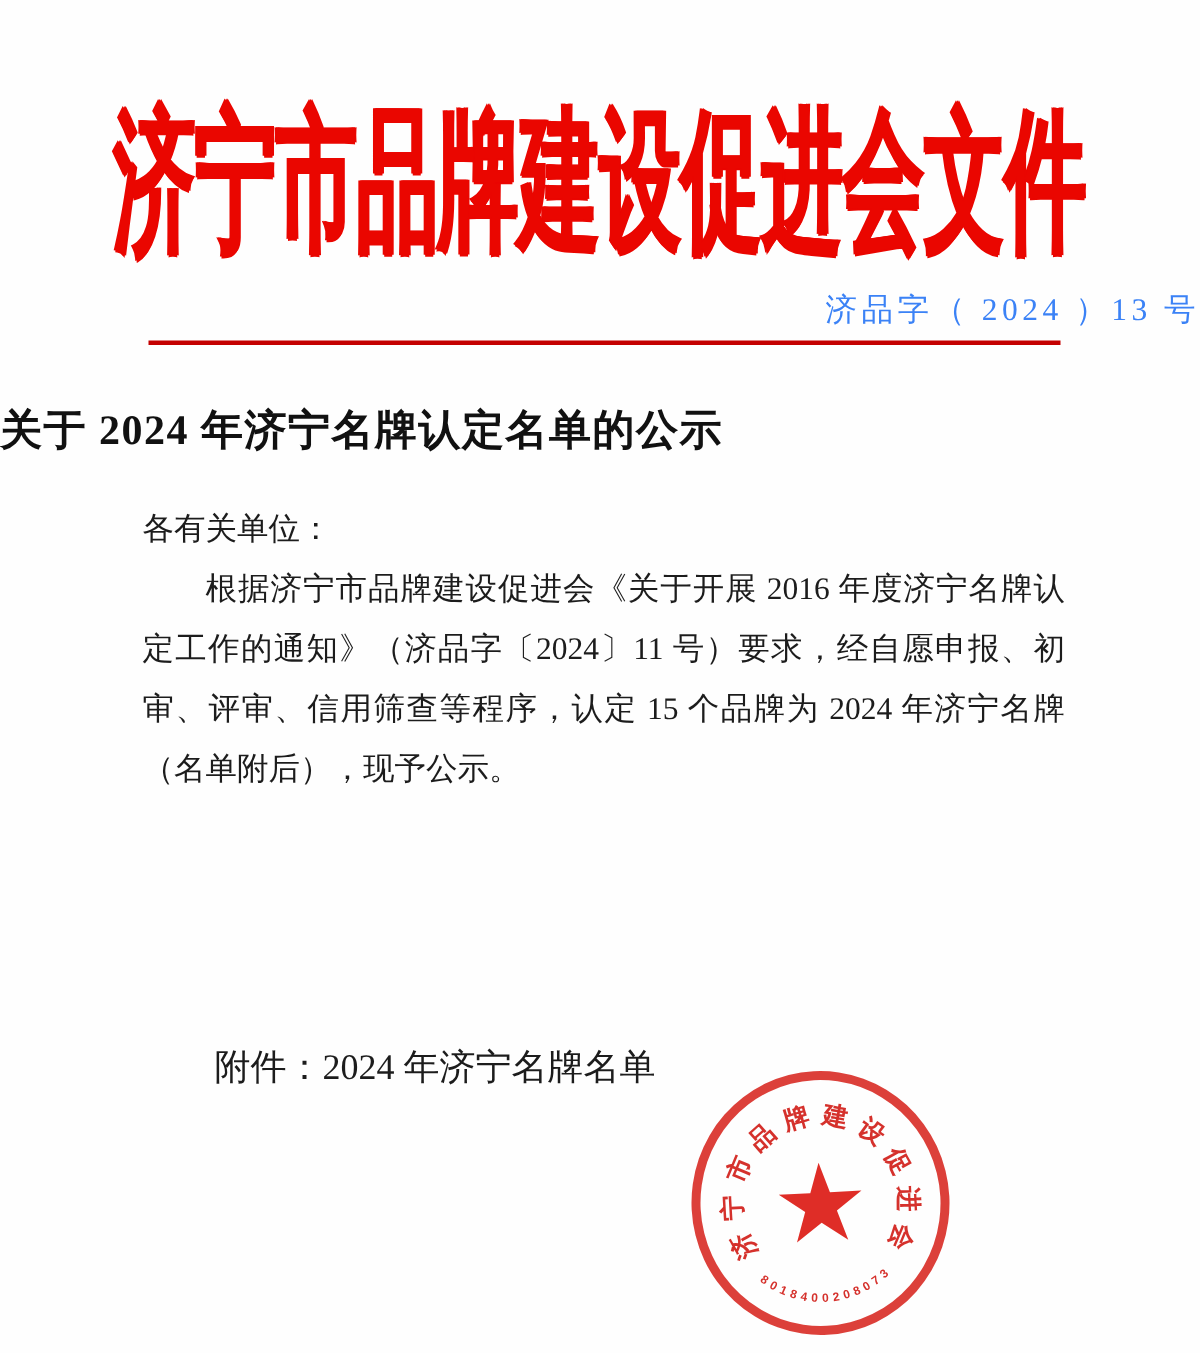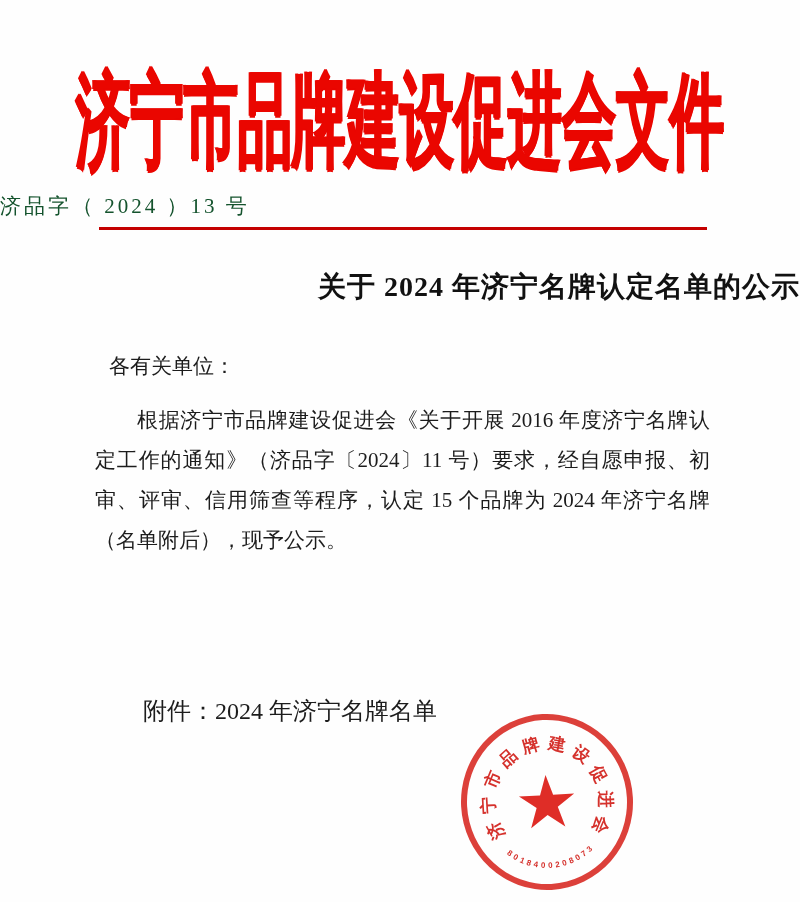--- a/index.html
+++ b/index.html
@@ -27,54 +27,53 @@
     transform:scaleY(1.92);
     transform-origin:top center;
     white-space:nowrap;
     font-family:"Liberation Serif", serif;
     text-shadow:1px 0 0 #ea0600, -1px 0 0 #ea0600, 0 1px 0 #ea0600;
   }
   
   .doc-number{
     position:absolute;
     top:192px;left:0;right:0;
-    text-align:left;
+    text-align:right;
     font-size:21px;
     letter-spacing:3px;
-    color:#14532d;
+    color:#3b82f6;
   }
   
   .red-rule{
     position:absolute;
     top:227px;left:99px;
     width:608px;height:3px;
     background:#c40000;
   }
   
   .main-title{
     position:absolute;
     top:268px;left:0;right:0;
-    text-align:right;
+    text-align:left;
     font-size:28px;
     font-weight:bold;
     color:#111;
     letter-spacing:1px;
-    padding-left:29px;
   }
   
   .body-block{
     position:absolute;
     top:332px;left:95px;
     width:615px;
     font-size:21px;
     line-height:40px;
     color:#1c1c1c;
     text-align:justify;
   }
-  .salutation{margin:14px;}
+  .salutation{margin:0;}
   .paragraph{margin:0;text-indent:2em;}
   
   .attachment{
     position:absolute;
     top:695px;left:95px;
     font-size:24px;
     color:#1c1c1c;
     text-indent:2em;
   }
   

